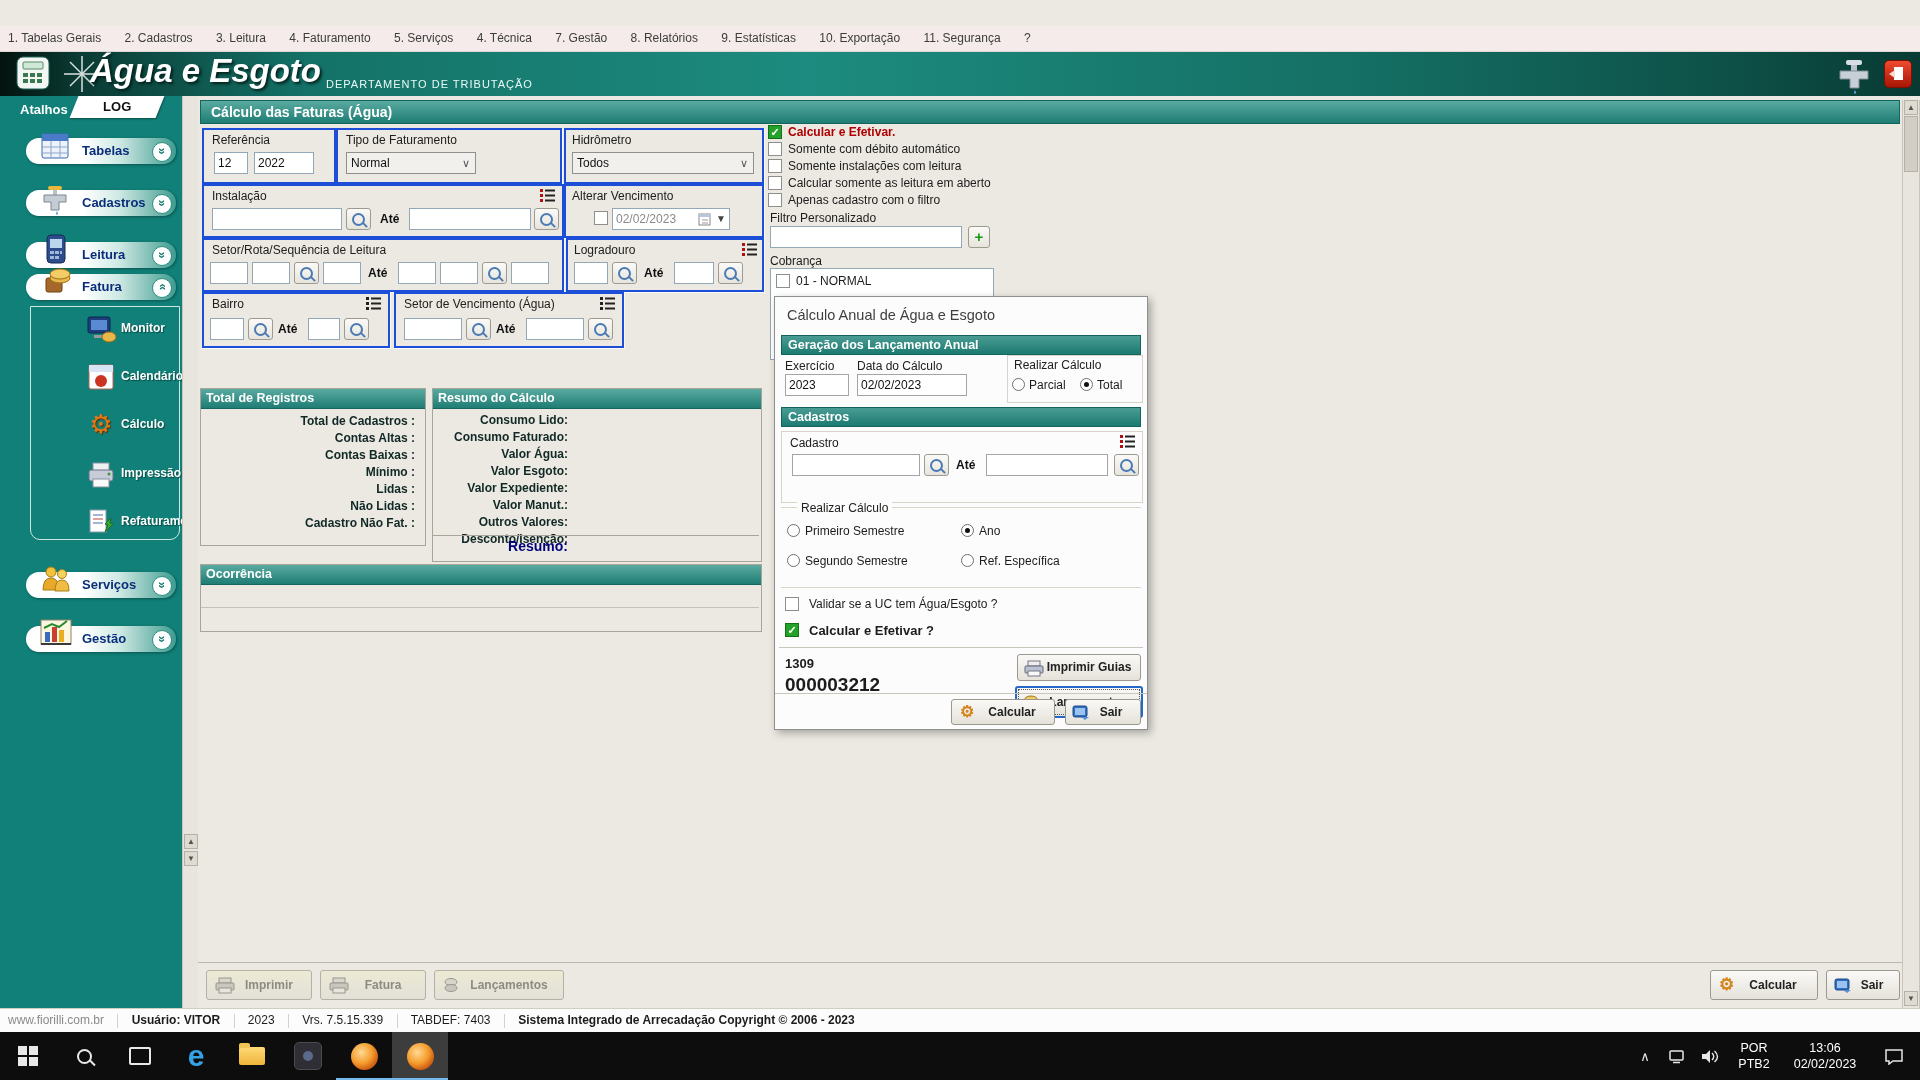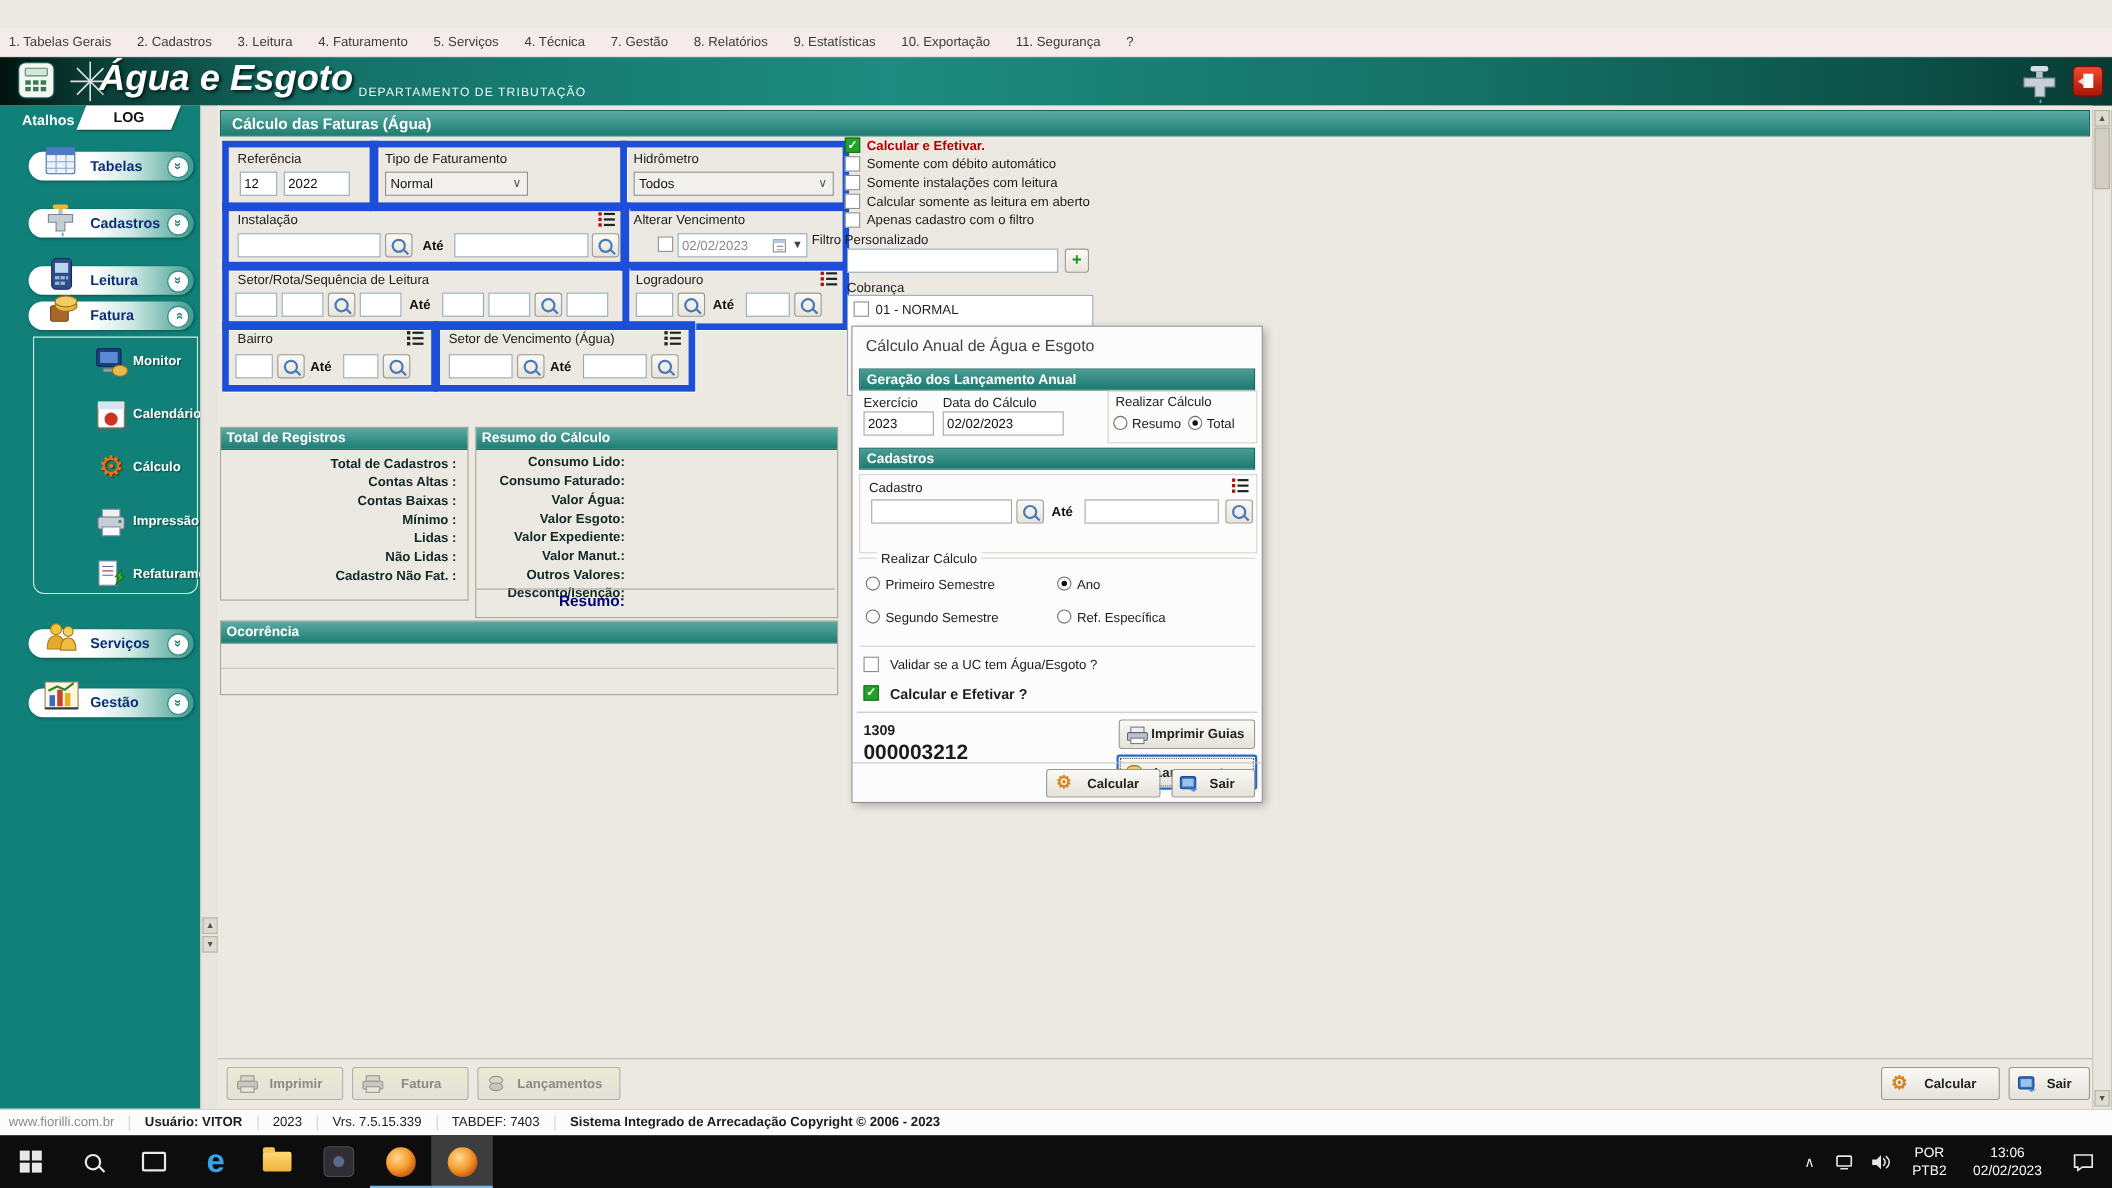--- a/index.html
+++ b/index.html
@@ -30,21 +30,21 @@
   .chev.up span{transform:rotate(-90deg);}
   .gicon{position:absolute;left:38px;width:36px;height:36px;}
   .subitem{position:absolute;left:0;width:146px;height:44px;}
   .subitem .silbl{position:absolute;left:90px;top:12px;font-size:12px;font-weight:bold;color:#ffffff;text-shadow:1px 1px 1px #0a4a44;}
   .subicon{position:absolute;left:54px;top:4px;width:32px;height:32px;}
   
   .vscroll{background:#e8e5de;border-left:1px solid #c9c5bb;border-right:1px solid #c9c5bb;}
   .sarrow{position:absolute;left:1px;width:14px;height:15px;background:#dedbd2;border:1px solid #b5b1a7;font-size:8px;color:#55524b;text-align:center;line-height:14px;box-sizing:border-box;}
   
   .teal-h{background:linear-gradient(180deg,#5aaaa0 0%,#1e7d74 100%);border:1px solid #14655d;color:#fff;font-weight:bold;box-sizing:border-box;}
-  .gb{position:absolute;border:6px solid #1d4ed8;box-shadow:1px 1px 0 rgba(255,255,255,.7);}
+  .gb{position:absolute;border:2px solid #1d4ed8;box-shadow:1px 1px 0 rgba(255,255,255,.7);}
   .gl{position:absolute;font-size:12px;color:#20201e;}
   .tf{position:absolute;background:#fff;border:1px solid #93a8b6;height:22px;box-sizing:border-box;
       font-family:"Liberation Sans",sans-serif;font-size:12px;padding:0 3px;color:#111;}
   .btn3d{position:absolute;background:linear-gradient(180deg,#fbfaf7,#e7e4dc);border:1px solid #9d9a92;border-radius:3px;box-sizing:border-box;cursor:default;}
   .sbtn{width:25px;height:22px;}
   .mag{position:absolute;left:5px;top:4px;width:9px;height:9px;border:2px solid #4a7ab5;border-radius:50%;}
   .mag::after{content:"";position:absolute;width:6px;height:2px;background:#4a7ab5;transform:rotate(45deg);right:-5px;bottom:-2px;}
   .ate{position:absolute;font-weight:bold;font-size:12px;color:#101010;}
   .cb{position:absolute;width:14px;height:14px;background:#fff;border:1px solid #8e8e8e;box-sizing:border-box;}
   .cb.on{background:#23a229;border-color:#137017;color:#fff;font-size:11px;line-height:13px;text-align:center;font-weight:bold;}
@@ -406,21 +406,21 @@
     <span class="a" style="left:590px;top:29px;color:#b00000;font-weight:bold;">Calcular e Efetivar.</span>
     <span class="cb" style="left:570px;top:46px"></span>
     <span class="a" style="left:590px;top:46px">Somente com débito automático</span>
     <span class="cb" style="left:570px;top:63px"></span>
     <span class="a" style="left:590px;top:63px">Somente instalações com leitura</span>
     <span class="cb" style="left:570px;top:80px"></span>
     <span class="a" style="left:590px;top:80px">Calcular somente as leitura em aberto</span>
     <span class="cb" style="left:570px;top:97px"></span>
     <span class="a" style="left:590px;top:97px">Apenas cadastro com o filtro</span>
 
-    <span class="a" style="left:540px;top:115px">Filtro Personalizado</span>
+    <span class="a" style="left:572px;top:115px">Filtro Personalizado</span>
     <input class="tf" style="left: 572px; top: 130px; width: 192px;" value="">
     <div class="btn3d" style="left:770px;top:130px;width:22px;height:22px;text-align:center;">
       <span style="color:#189818;font-weight:bold;font-size:15px;line-height:20px;">+</span>
     </div>
 
     <span class="a" style="left:572px;top:158px">Cobrança</span>
     <div class="a" style="left:572px;top:172px;width:222px;height:90px;background:#fff;border:1px solid #93a8b6;">
       <span class="cb" style="left:5px;top:5px"></span>
       <span class="a" style="left:25px;top:5px">01 - NORMAL</span>
     </div>
@@ -510,21 +510,21 @@
     <div class="dlg-sech" style="top:38px">Geração dos Lançamento Anual</div>
 
     <span class="a gl" style="left:10px;top:62px">Exercício</span>
     <input class="tf" style="left: 10px; top: 77px; width: 64px; border-color: rgb(165, 165, 165);" value="2023">
     <span class="a gl" style="left:82px;top:62px">Data do Cálculo</span>
     <input class="tf" style="left: 82px; top: 77px; width: 110px; border-color: rgb(165, 165, 165);" value="02/02/2023">
 
     <div class="a" style="left:232px;top:58px;width:134px;height:46px;border:1px solid #d8d4ca;">
       <span class="a gl" style="left:6px;top:2px">Realizar Cálculo</span>
       <span class="radio" style="left:4px;top:22px"></span>
-      <span class="a" style="left:21px;top:22px">Resumo</span>
+      <span class="a" style="left:21px;top:22px">Parcial</span>
       <span class="radio sel" style="left:72px;top:22px"></span>
       <span class="a" style="left:89px;top:22px">Total</span>
     </div>
 
     <div class="dlg-sech" style="top:110px">Cadastros</div>
 
     <div class="a" style="left:6px;top:134px;width:360px;height:70px;border:1px solid #d8d4ca;">
       <span class="a gl" style="left:8px;top:4px">Cadastro</span>
       <svg class="listicon" style="right:6px;top:2px" viewBox="0 0 17 15">
         <rect x="1" y="1" width="3" height="3" fill="#b01010"></rect>

